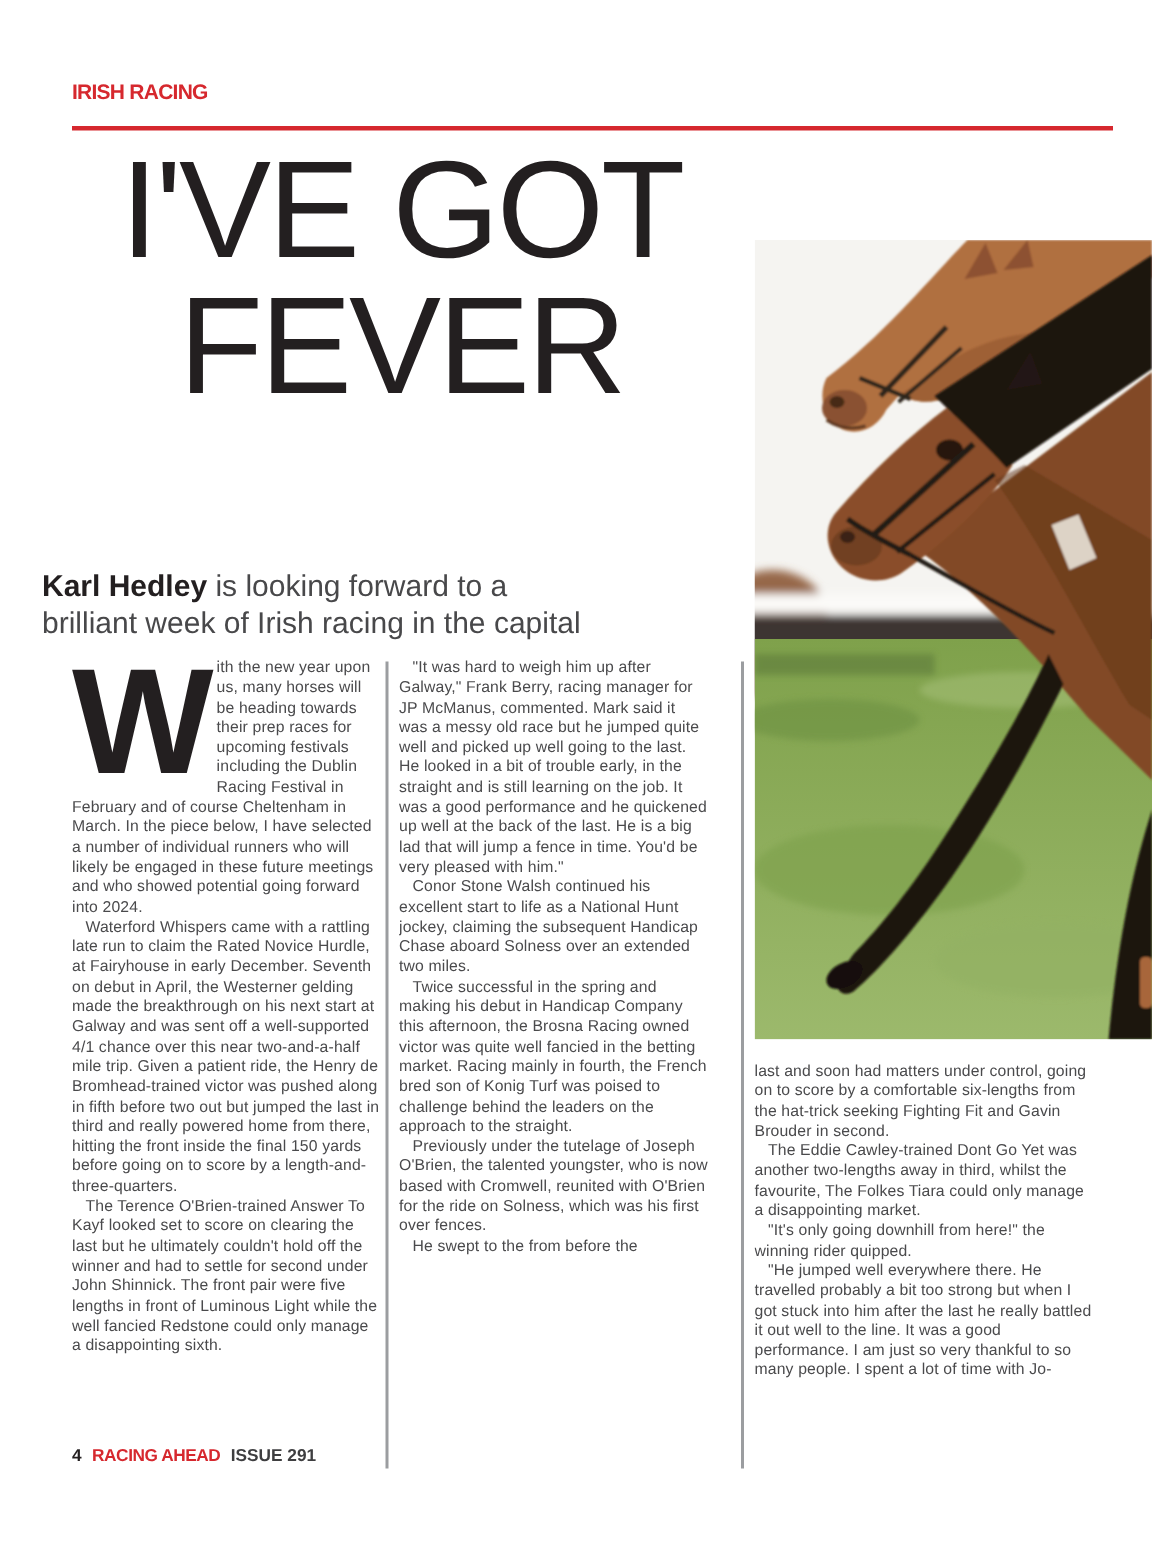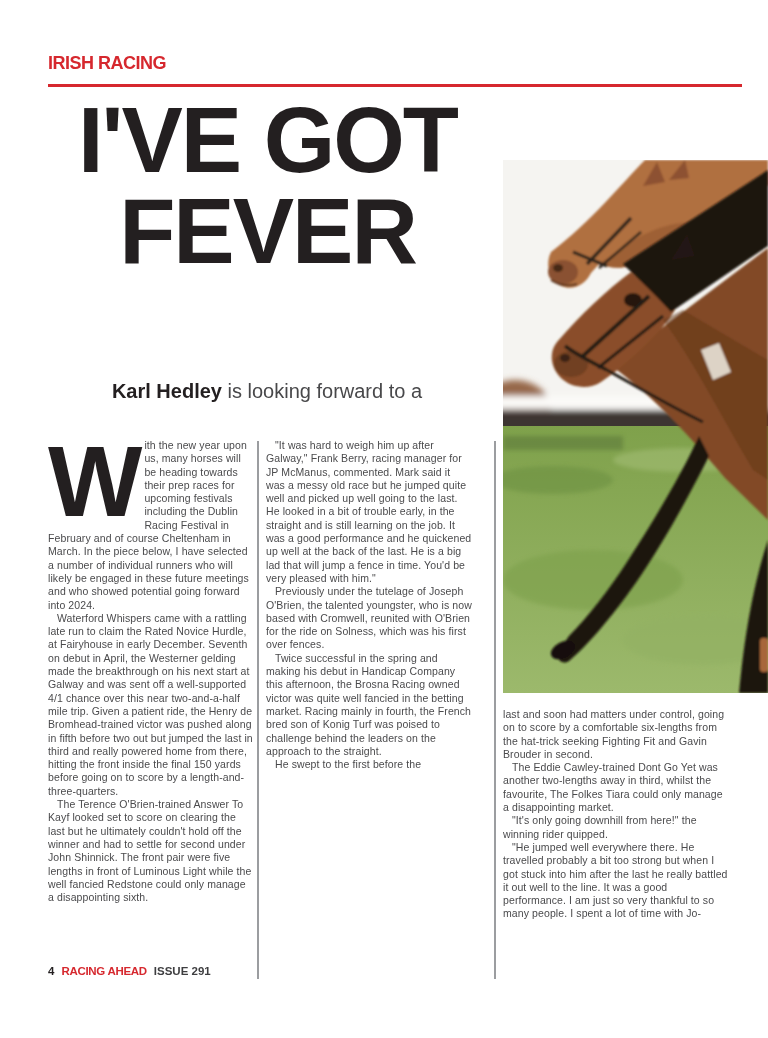--- a/index.html
+++ b/index.html
@@ -1,24 +1,24 @@
 <!DOCTYPE html>
 <html lang="en"><head>
 <meta charset="utf-8">
 <style>
   html,body{margin:0;padding:0;background:#ffffff;}
   .page{position:relative;width:768px;height:1038px;background:#ffffff;overflow:hidden;
         font-family:"Liberation Sans",sans-serif;-webkit-font-smoothing:antialiased;}
-  .kicker{position:absolute;left:48px;top:53px;font-size:18px;font-weight:bold;
+  .kicker{position:absolute;left:48px;top:53px;font-size:14px;font-weight:bold;
           color:#d6282e;letter-spacing:-0.5px;}
   .rule{position:absolute;left:48px;top:84px;width:694px;height:3px;background:#d6282e;}
   .headline{position:absolute;left:40px;top:95px;width:455px;margin:0;text-align:center;
-            color:#231f20;font-weight:bold;}
+            color:#231f20;font-weight:normal;}
   .hl{display:block;font-size:92px;line-height:91px;letter-spacing:-2px;}
-  .standfirst{position:absolute;left:28px;top:379px;width:478px;text-align:center;
+  .standfirst{position:absolute;left:28px;top:379px;width:478px;text-align:left;
               font-size:20px;line-height:25px;color:#48484a;}
   .sf-author{font-weight:bold;color:#231f20;}
   .col{position:absolute;top:439px;font-size:10.5px;line-height:13.3px;color:#4a4a4c;
        letter-spacing:0.1px;text-align:left;overflow:hidden;}
   .col p{margin:0;}
   .ind{text-indent:9px;}
   .col1{left:48px;width:206px;height:540px;}
   .col2{left:266px;width:206px;height:540px;}
   .col3{left:503px;top:708px;width:225px;height:276px;}
   .dropcap{float:left;font-size:100px;line-height:80px;height:79px;margin:2px 5px 0 0;
@@ -39,20 +39,21 @@
 
   <div class="kicker">IRISH RACING</div>
   <div class="rule"></div>
 
   <h1 class="headline">
     <span class="hl">I'VE GOT</span>
     <span class="hl">FEVER</span>
   </h1>
 
   <div class="standfirst"><span class="sf-author">Karl Hedley</span><span> is looking forward to a</span><br>
+    <span>brilliant week of Irish racing in the capital</span>
   </div>
 
   <div class="photo">
     <svg width="265" height="533" viewBox="0 0 265 533" xmlns="http://www.w3.org/2000/svg">
       <defs>
         <filter id="b3" x="-20%" y="-20%" width="140%" height="140%">
             <feGaussianBlur stdDeviation="3"></feGaussianBlur>
           </filter>
         <filter id="b2" x="-20%" y="-20%" width="140%" height="140%">
             <feGaussianBlur stdDeviation="2"></feGaussianBlur>
@@ -124,23 +125,24 @@
   <div class="vrule v2"></div>
 
   <div class="col col1">
     <p><span class="dropcap">W</span><span>ith the new year upon us, many horses will be heading towards their prep races for upcoming festivals including the Dublin Racing Festival in February and of course Cheltenham in March. In the piece below, I have selected a number of individual runners who will likely be engaged in these future meetings and who showed potential going forward into 2024.</span></p>
     <p class="ind">Waterford Whispers came with a rattling late run to claim the Rated Novice Hurdle, at Fairyhouse in early December. Seventh on debut in April, the Westerner gelding made the breakthrough on his next start at Galway and was sent off a well-supported 4/1 chance over this near two-and-a-half mile trip. Given a patient ride, the Henry de Bromhead-trained victor was pushed along in fifth before two out but jumped the last in third and really powered home from there, hitting the front inside the final 150 yards before going on to score by a length-and-three-quarters.</p>
     <p class="ind">The Terence O'Brien-trained Answer To Kayf looked set to score on clearing the last but he ultimately couldn't hold off the winner and had to settle for second under John Shinnick. The front pair were five lengths in front of Luminous Light while the well fancied Redstone could only manage a disappointing sixth.</p>
   </div>
 
   <div class="col col2">
     <p class="ind">"It was hard to weigh him up after Galway," Frank Berry, racing manager for JP McManus, commented. Mark said it was a messy old race but he jumped quite well and picked up well going to the last. He looked in a bit of trouble early, in the straight and is still learning on the job. It was a good performance and he quickened up well at the back of the last. He is a big lad that will jump a fence in time. You'd be very pleased with him."</p>
+    <p class="ind">Conor Stone Walsh continued his excellent start to life as a National Hunt jockey, claiming the subsequent Handicap Chase aboard Solness over an extended two miles.</p>
+    <p class="ind">Twice successful in the spring and making his debut in Handicap Company this afternoon, the Brosna Racing owned victor was quite well fancied in the betting market. Racing mainly in fourth, the French bred son of Konig Turf was poised to challenge behind the leaders on the approach to the straight.</p>
     <p class="ind">Previously under the tutelage of Joseph O'Brien, the talented youngster, who is now based with Cromwell, reunited with O'Brien for the ride on Solness, which was his first over fences.</p>
-    <p class="ind">Twice successful in the spring and making his debut in Handicap Company this afternoon, the Brosna Racing owned victor was quite well fancied in the betting market. Racing mainly in fourth, the French bred son of Konig Turf was poised to challenge behind the leaders on the approach to the straight.</p>
-    <p class="ind">He swept to the first before the</p>
+    <p class="ind">He swept to the from before the</p>
   </div>
 
   <div class="col col3">
     <p>last and soon had matters under control, going on to score by a comfortable six-lengths from the hat-trick seeking Fighting Fit and Gavin Brouder in second.</p>
     <p class="ind">The Eddie Cawley-trained Dont Go Yet was another two-lengths away in third, whilst the favourite, The Folkes Tiara could only manage a disappointing market.</p>
     <p class="ind">"It's only going downhill from here!" the winning rider quipped.</p>
     <p class="ind">"He jumped well everywhere there. He travelled probably a bit too strong but when I got stuck into him after the last he really battled it out well to the line. It was a good performance. I am just so very thankful to so many people. I spent a lot of time with Jo-</p>
   </div>
 
   <div class="footer">

